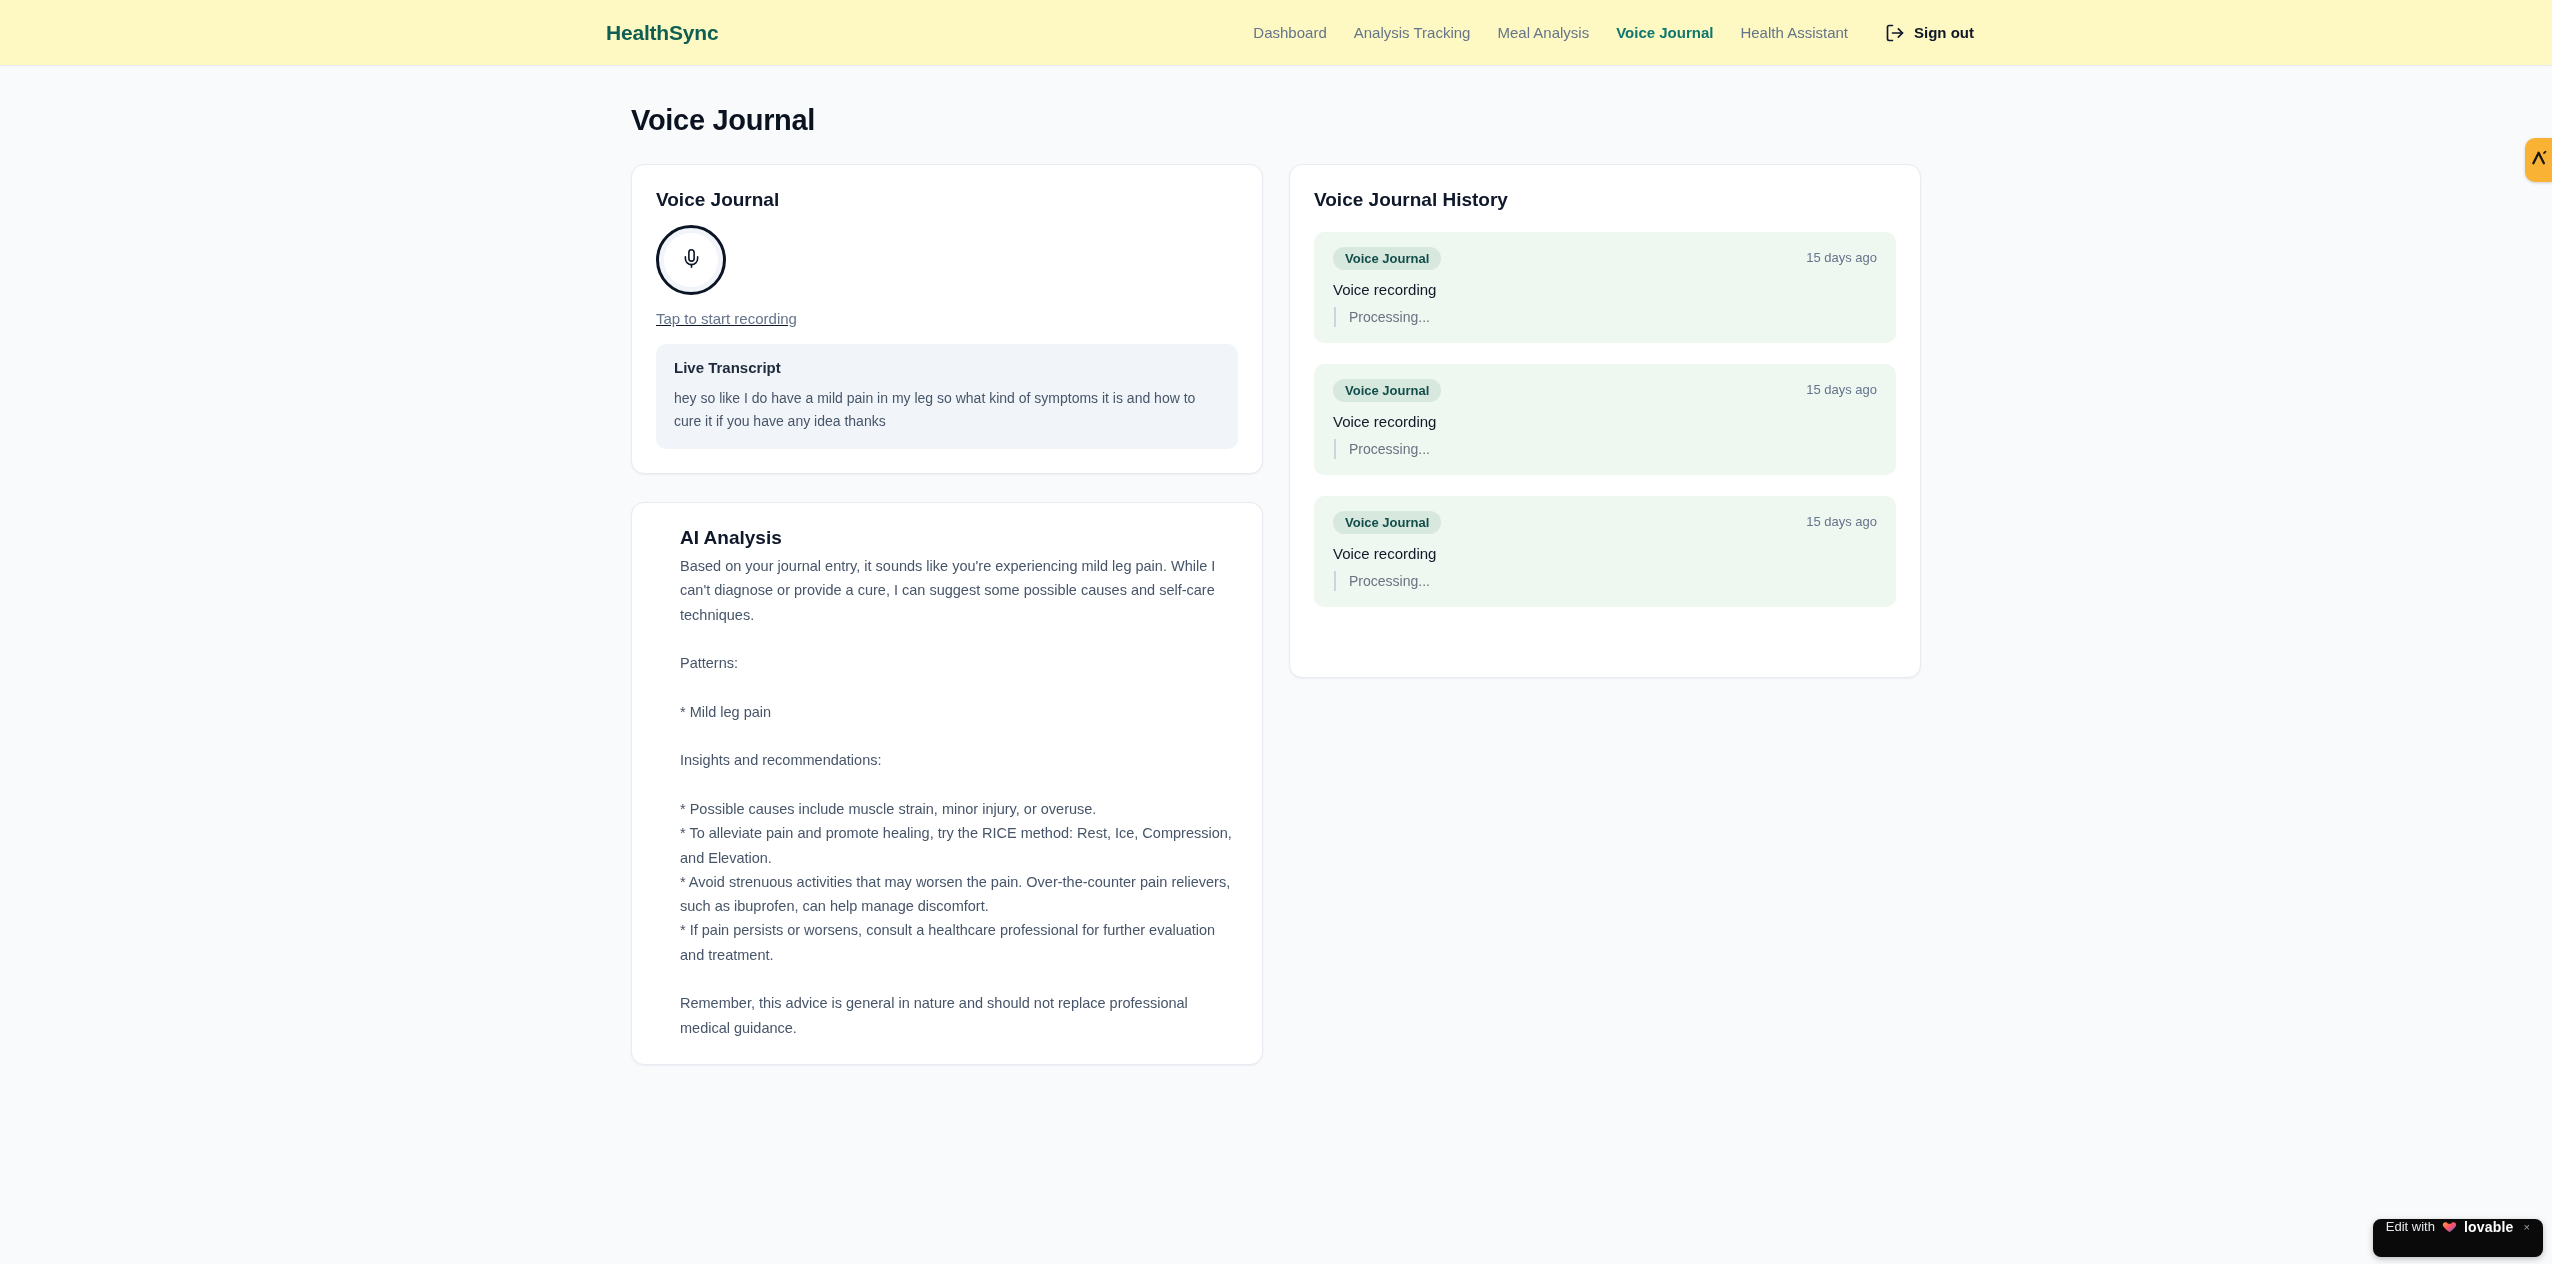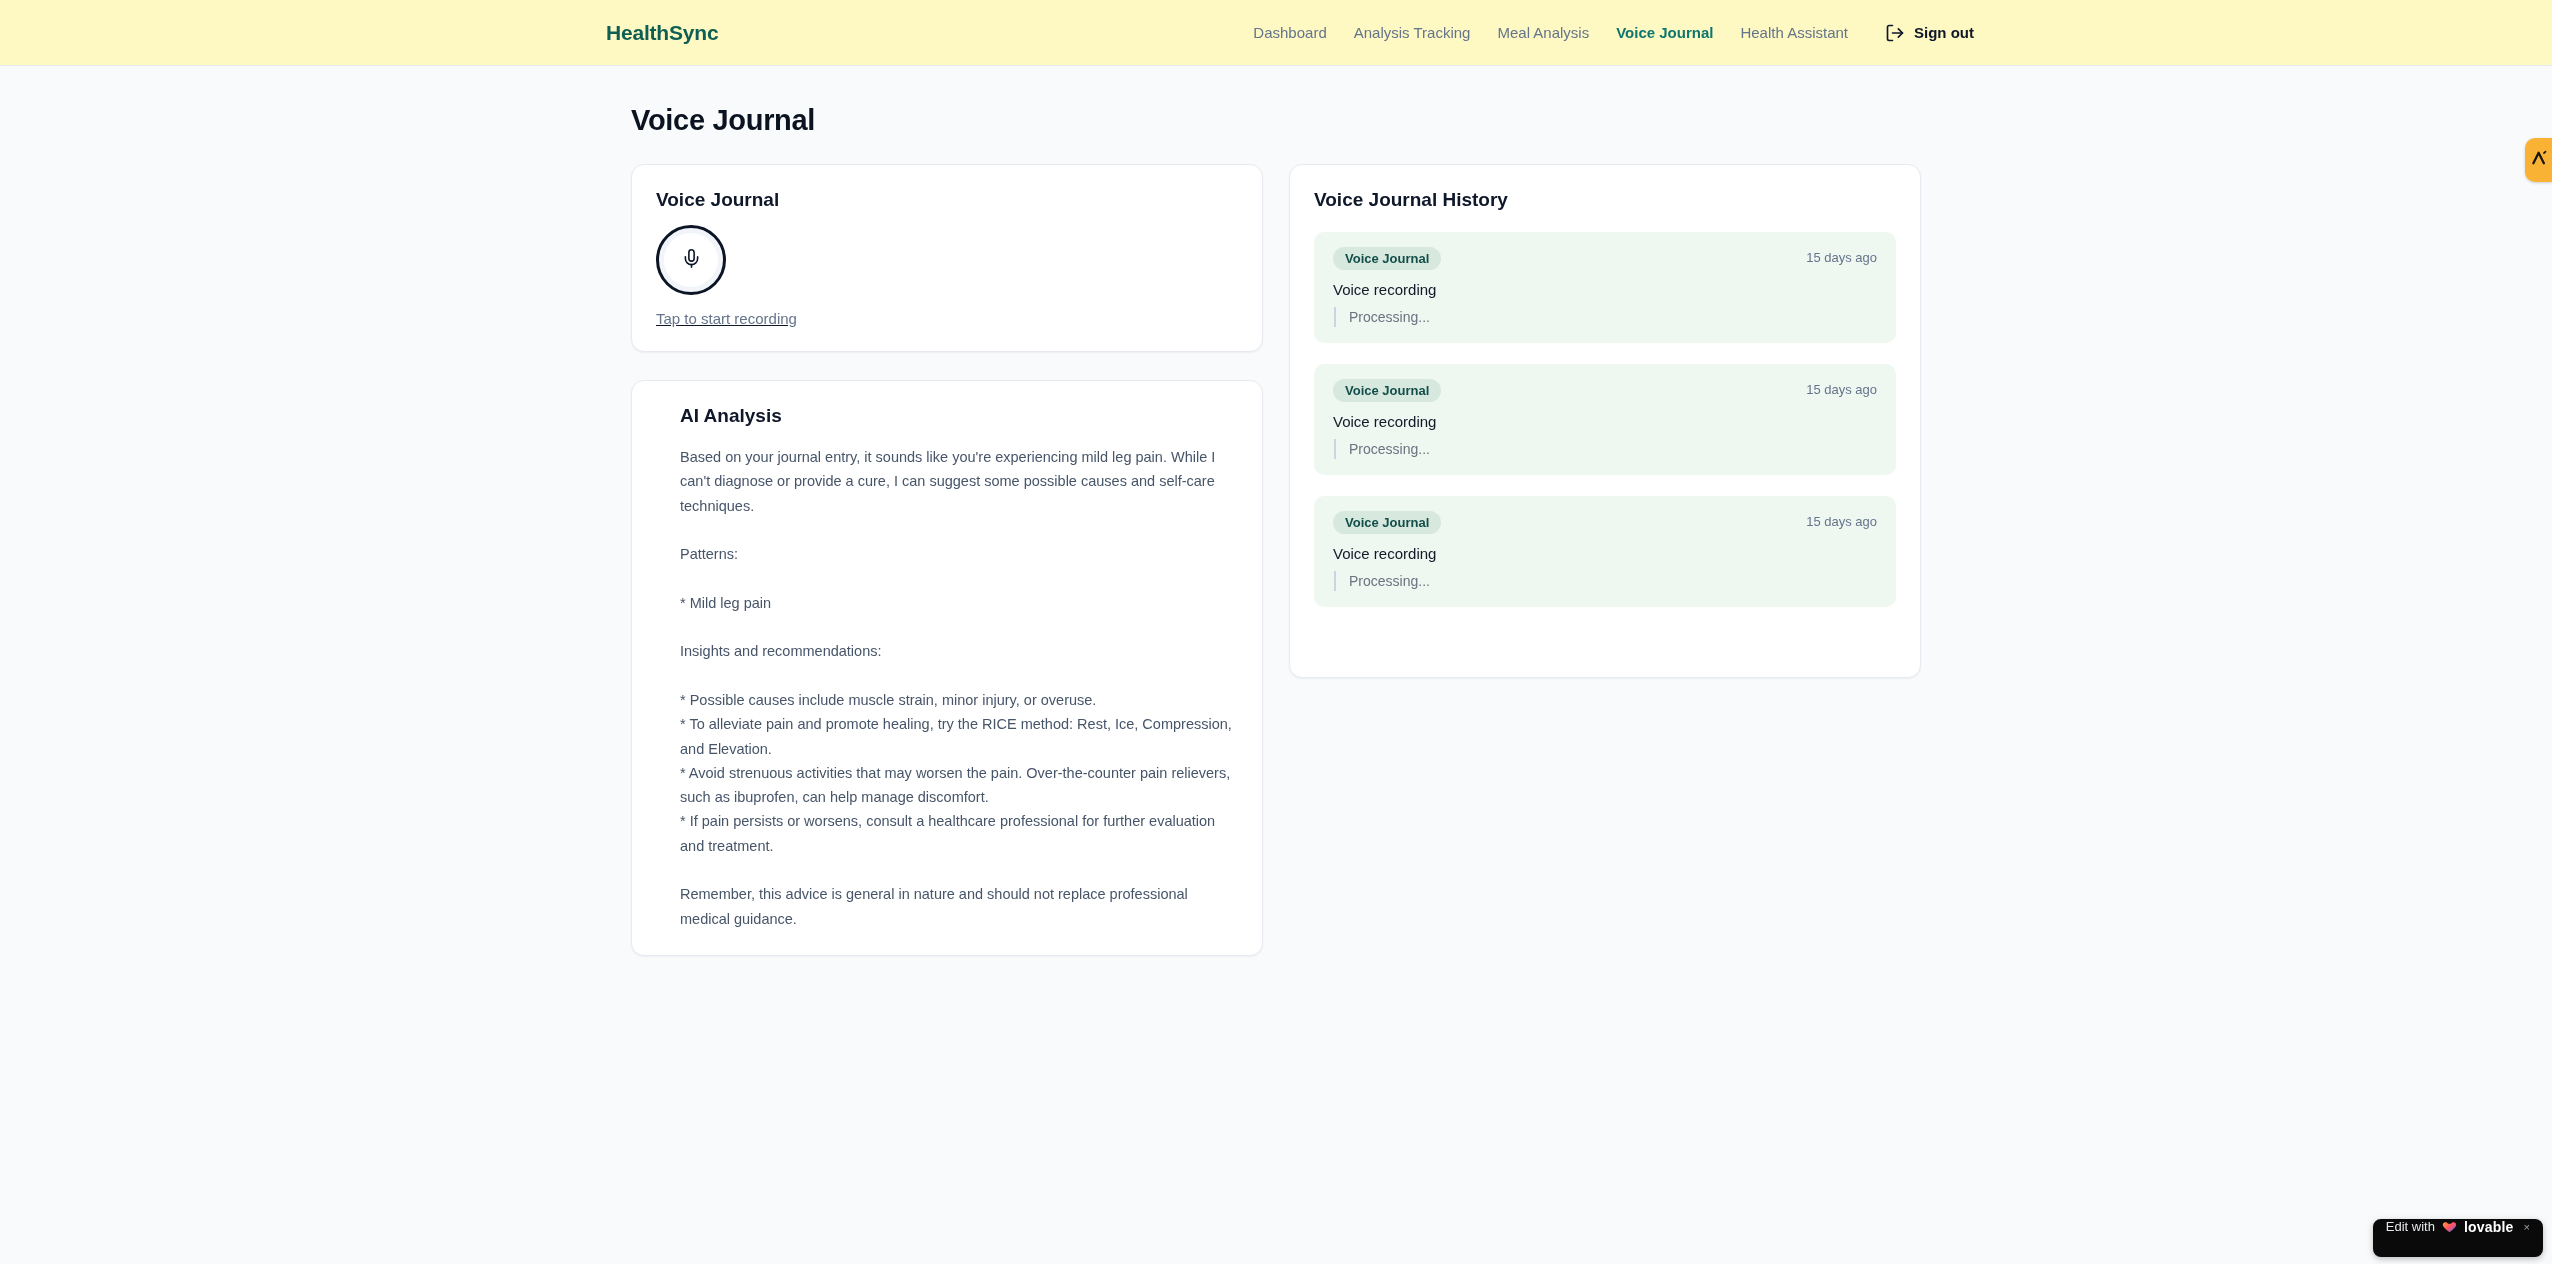--- a/index.html
+++ b/index.html
@@ -52,21 +52,21 @@
   .mic-btn svg { width:21px; height:21px; stroke:#0b1526; }
   .tap-hint { margin-top:15px; font-size:15px; color:#64748b; }
 
   .transcript { margin-top:17px; background:#f1f5f9; border-radius:10px; padding:15px 18px 16px; }
   .transcript-title { font-size:15px; font-weight:700; color:#1e293b; margin:0 0 11px; }
   .transcript-text { font-size:14px; color:#475569; margin:0; line-height:23px; }
 
   
   .analysis-card { margin-top:28px;padding-left:48px; }
   .analysis-body {
-    margin-top:18px; font-size:14.5px; line-height:24.3px;
+    margin-top:5px; font-size:14.5px; line-height:24.3px;
     color:#475569; white-space:pre-line;
   }
 
   
   .history-card { padding-bottom:70px; }
   .history-list { margin-top:21px; display:flex; flex-direction:column; gap:21px; }
   .entry { background:#eff7f1; border-radius:10px; padding:15px 19px 16px; cursor:pointer; }
   .entry-head { display:flex; justify-content:space-between; align-items:flex-start; }
   .badge {
     background:#d7e8de; color:#134e4a;
@@ -135,20 +135,24 @@
             <span>
               <svg viewBox="0 0 24 24" width="21" height="21" fill="none" stroke="#0b1526" stroke-width="1.8" stroke-linecap="round" stroke-linejoin="round">
                   <path d="M12 2a3 3 0 0 0-3 3v7a3 3 0 0 0 6 0V5a3 3 0 0 0-3-3Z"></path>
                   <path d="M19 10v2a7 7 0 0 1-14 0v-2"></path>
                   <line x1="12" y1="19" x2="12" y2="22"></line>
                 </svg>
             </span>
           </button>
           <div class="tap-hint">Tap to start recording</div>
         </div>
+        <div class="transcript">
+          <h3 class="transcript-title">Live Transcript</h3>
+          <p class="transcript-text">hey so like I do have a mild pain in my leg so what kind of symptoms it is and how to cure it if you have any idea thanks</p>
+        </div>
       </section>
 
       <section class="card analysis-card">
         <h2 class="card-title">AI Analysis</h2>
         <div class="analysis-body">Based on your journal entry, it sounds like you're experiencing mild leg pain. While I can't diagnose or provide a cure, I can suggest some possible causes and self-care techniques.
 
 Patterns:
 
 * Mild leg pain
 

